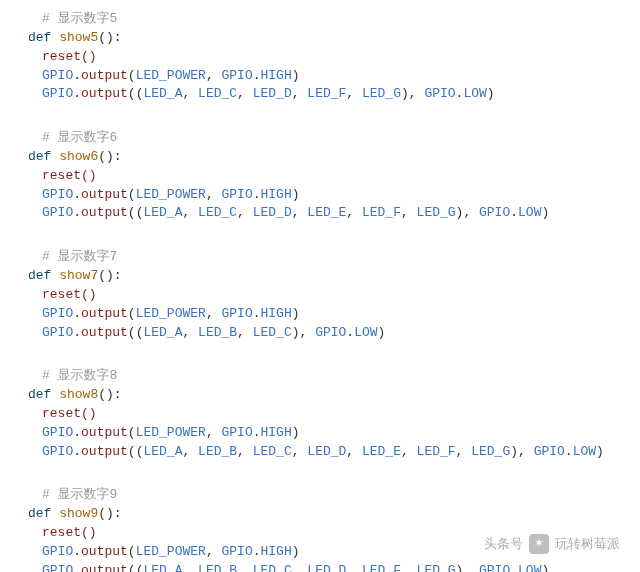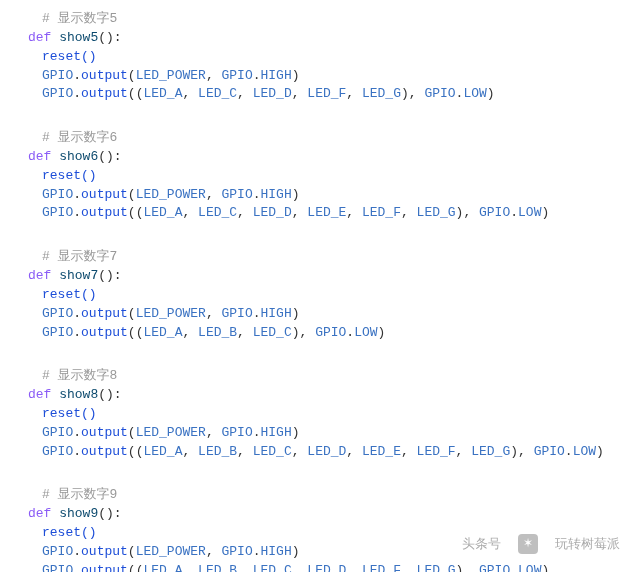--- a/index.html
+++ b/index.html
@@ -7,39 +7,39 @@
     background: #ffffff;
     font-family: "Consolas", "Monaco", "Courier New", monospace;
     font-size: 13px;
     line-height: 1.45;
     padding: 10px 28px;
     color: #333;
     width: 640px;
   }
   .code-block { white-space: pre; }
   .comment { color: #999; margin-left: 14px; }
-  .keyword { color: #8b5cf6; }
-  .funcname { color: #0c4a6e; }
+  .keyword { color: #0c4a6e; }
+  .funcname { color: #a16207; }
   .var { color: #3a72c2; }
   .punct { color: #333; }
-  .plain { color: #1d4ed8; }
+  .plain { color: #7f1d1d; }
   .block { margin-bottom: 6px; }
   .line { display: block; }
   .ind1 { padding-left: 14px; }
   .watermark {
     position: fixed;
     right: 20px;
     bottom: 18px;
     color: rgba(0,0,0,0.35);
     font-family: sans-serif;
     font-size: 13px;
     pointer-events: none;
     display: flex;
     align-items: center;
-    gap: 17px;
+    gap: 6px;
   }
   .wm-icon {
     width: 20px; height: 20px; border-radius: 4px;
     background: rgba(0,0,0,0.25);
     display: inline-flex; align-items: center; justify-content: center;
     color: #fff; font-size: 12px;
   }
 </style>
 </head>
 <body>

